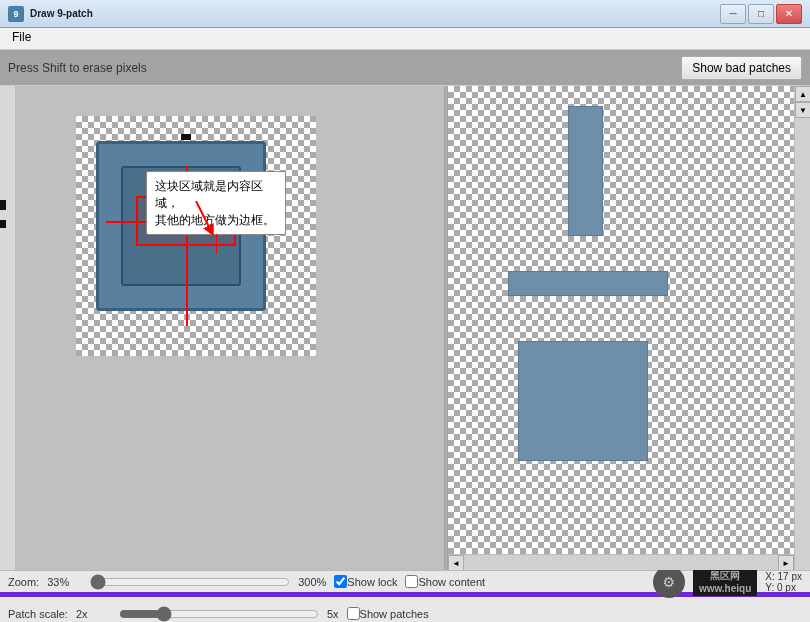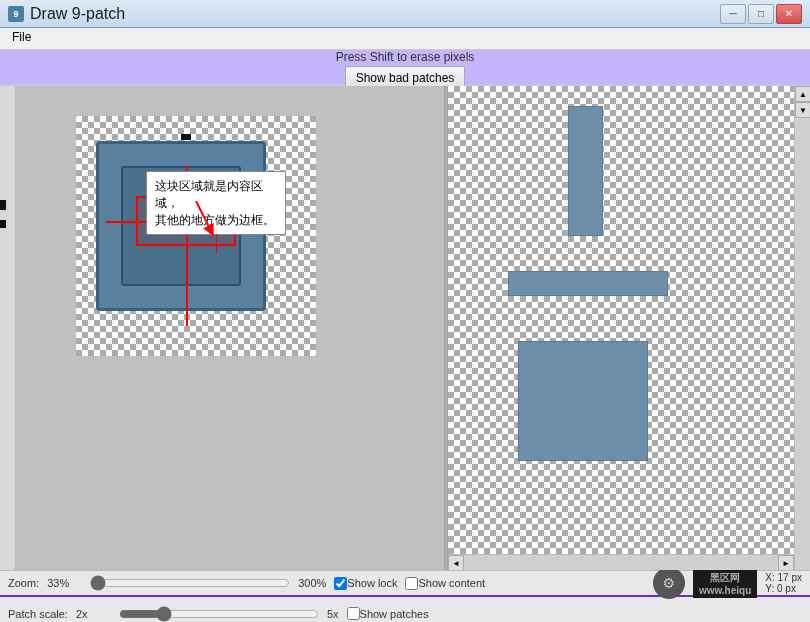--- a/index.html
+++ b/index.html
@@ -10,21 +10,21 @@
       height: 28px;
       background: linear-gradient(to bottom, #dde9f5, #c5d9ed);
       border-bottom: 1px solid #7a9cc0;
       display: flex;
       align-items: center;
       padding: 0 8px;
       justify-content: space-between;
     }
     .title-bar-left { display: flex; align-items: center; gap: 6px; }
     .title-bar-icon { width: 16px; height: 16px; background: #4a7fa5; border-radius: 2px; display: flex; align-items: center; justify-content: center; color: white; font-size: 9px; font-weight: bold; }
-    .title-bar-text { font-size: 16px; color: #1a1a1a; font-weight: normal; }
+    .title-bar-text { font-size: 10px; color: #1a1a1a; font-weight: bold; }
     .title-bar-controls { display: flex; gap: 2px; }
     .title-btn {
       width: 26px; height: 20px;
       background: linear-gradient(to bottom, #e8f0f8, #d0dce8);
       border: 1px solid #8aa8c0;
       border-radius: 2px;
       cursor: pointer;
       display: flex; align-items: center; justify-content: center;
       font-size: 10px; color: #333;
     }
@@ -37,27 +37,26 @@
       border-bottom: 1px solid #ccc;
       display: flex;
       align-items: flex-start;
       padding: 0 4px;
     }
     .menu-item { padding: 2px 8px; cursor: pointer; font-size: 12px; }
 
     
     .toolbar {
       height: 36px;
-      background: #c4b5fd;
+      background: #a3a3a3;
       border-bottom: 1px solid #ccc;
       display: flex;
       align-items: center;
       padding: 0 8px;
-      gap: 2px;
-      flex-direction: column;
+      gap: 8px;
     }
     .toolbar-hint { font-size: 12px; color: #333; flex: 1; }
     .show-bad-patches-btn {
       padding: 4px 10px;
       background: linear-gradient(to bottom, #f8f8f8, #e0e0e0);
       border: 1px solid #aaa;
       border-radius: 2px;
       cursor: pointer;
       font-size: 12px;
     }
@@ -165,21 +164,21 @@
       border-top: 1px solid #bbb;
       display: flex;
       flex-direction: column;
     }
     .status-row {
       height: 26px;
       display: flex;
       align-items: center;
       padding: 0 8px;
       gap: 8px;
-      border-bottom: 2px solid #6d28d9;
+      border-bottom: 5px solid #6d28d9;
     }
     .status-label { font-size: 11px; color: #333; }
     .zoom-slider {
       width: 200px;
       height: 14px;
       accent-color: #666;
     }
     .zoom-pct { font-size: 11px; color: #333; min-width: 35px; }
     .zoom-max { font-size: 11px; color: #333; }
 

